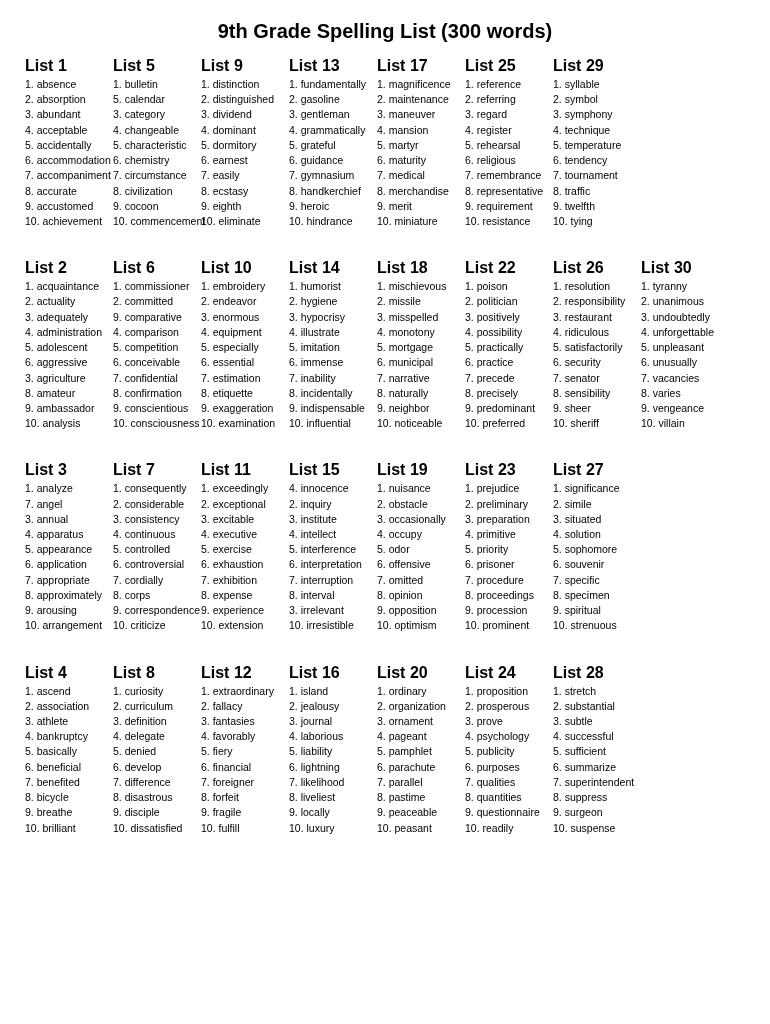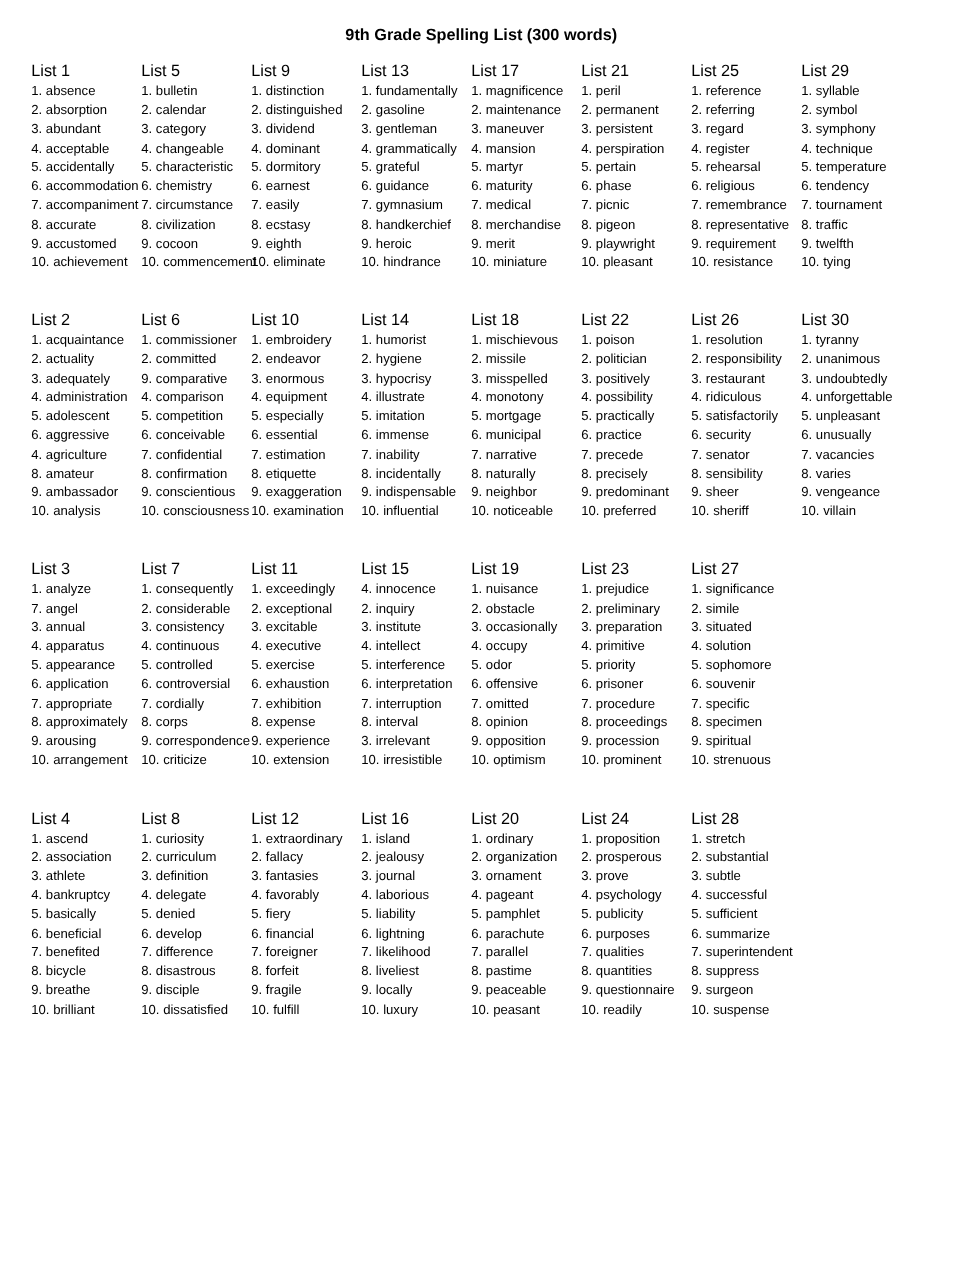--- a/index.html
+++ b/index.html
@@ -7,33 +7,33 @@
       background: #fff;
       font-family: Arial, sans-serif;
       font-size: 11px;
       color: #000;
       width: 770px;
       min-height: 1024px;
       padding: 20px 25px;
     }
     h1 {
       text-align: center;
-      font-size: 13px;
+      font-size: 20px;
       font-weight: bold;
       margin-bottom: 14px;
     }
     .list-block {
       width: 88px;
       padding-right: 6px;
       margin-bottom: 18px;
       vertical-align: top;
     }
     .list-title {
-      font-weight: normal;
-      font-size: 13px;
+      font-weight: bold;
+      font-size: 16px;
       margin-bottom: 2px;
     }
     .list-item {
       font-size: 10.5px;
       line-height: 1.45;
       white-space: nowrap;
     }
     .section-row {
       display: flex;
       width: 100%;
@@ -56,21 +56,21 @@
         <div class="list-item">5. accidentally</div>
         <div class="list-item">6. accommodation</div>
         <div class="list-item">7. accompaniment</div>
         <div class="list-item">8. accurate</div>
         <div class="list-item">9. accustomed</div>
         <div class="list-item">10. achievement</div>
       </div>
       <div class="list-block">
         <div class="list-title">List 5</div>
         <div class="list-item">1. bulletin</div>
-        <div class="list-item">2. calendar</div>
+        <div class="list-item">5. calendar</div>
         <div class="list-item">3. category</div>
         <div class="list-item">4. changeable</div>
         <div class="list-item">5. characteristic</div>
         <div class="list-item">6. chemistry</div>
         <div class="list-item">7. circumstance</div>
         <div class="list-item">8. civilization</div>
         <div class="list-item">9. cocoon</div>
         <div class="list-item">10. commencement</div>
       </div>
       <div class="list-block">
@@ -106,33 +106,20 @@
         <div class="list-item">3. maneuver</div>
         <div class="list-item">4. mansion</div>
         <div class="list-item">5. martyr</div>
         <div class="list-item">6. maturity</div>
         <div class="list-item">7. medical</div>
         <div class="list-item">8. merchandise</div>
         <div class="list-item">9. merit</div>
         <div class="list-item">10. miniature</div>
       </div>
       <div class="list-block">
-        <div class="list-title">List 21</div>
-        <div class="list-item">1. peril</div>
-        <div class="list-item">2. permanent</div>
-        <div class="list-item">3. persistent</div>
-        <div class="list-item">4. perspiration</div>
-        <div class="list-item">5. pertain</div>
-        <div class="list-item">6. phase</div>
-        <div class="list-item">7. picnic</div>
-        <div class="list-item">8. pigeon</div>
-        <div class="list-item">9. playwright</div>
-        <div class="list-item">10. pleasant</div>
-      </div>
-      <div class="list-block">
         <div class="list-title">List 25</div>
         <div class="list-item">1. reference</div>
         <div class="list-item">2. referring</div>
         <div class="list-item">3. regard</div>
         <div class="list-item">4. register</div>
         <div class="list-item">5. rehearsal</div>
         <div class="list-item">6. religious</div>
         <div class="list-item">7. remembrance</div>
         <div class="list-item">8. representative</div>
         <div class="list-item">9. requirement</div>
@@ -155,21 +142,21 @@
     <div style="height: 8px;"></div>
     <div class="section-row">
       <div class="list-block">
         <div class="list-title">List 2</div>
         <div class="list-item">1. acquaintance</div>
         <div class="list-item">2. actuality</div>
         <div class="list-item">3. adequately</div>
         <div class="list-item">4. administration</div>
         <div class="list-item">5. adolescent</div>
         <div class="list-item">6. aggressive</div>
-        <div class="list-item">4. agriculture</div>
+        <div class="list-item">3. agriculture</div>
         <div class="list-item">8. amateur</div>
         <div class="list-item">9. ambassador</div>
         <div class="list-item">10. analysis</div>
       </div>
       <div class="list-block">
         <div class="list-title">List 6</div>
         <div class="list-item">1. commissioner</div>
         <div class="list-item">2. committed</div>
         <div class="list-item">9. comparative</div>
         <div class="list-item">4. comparison</div>

